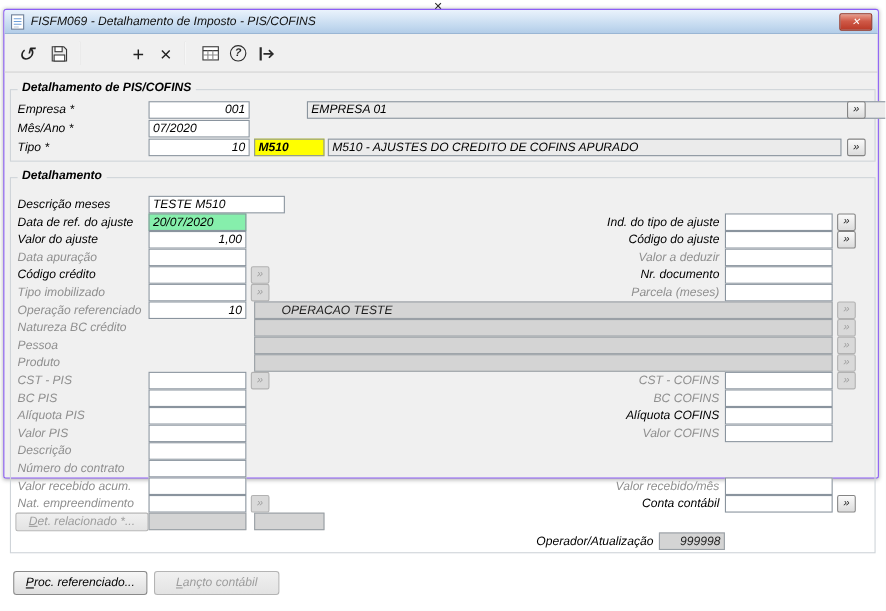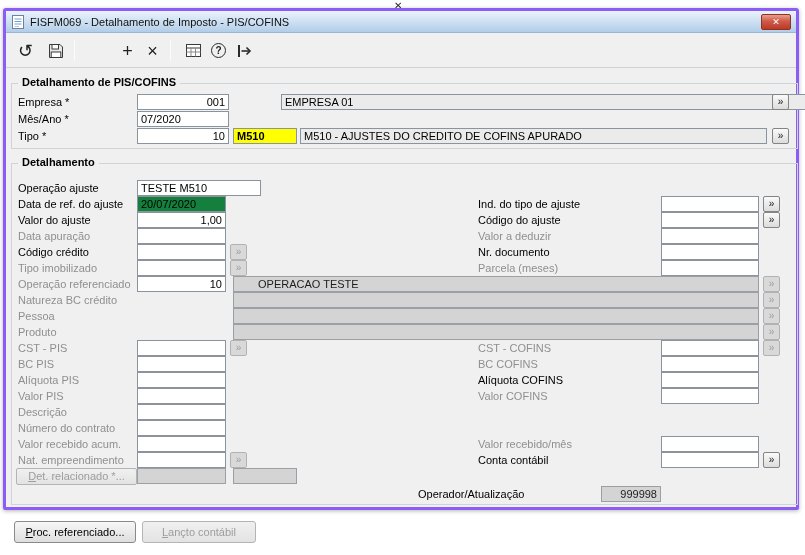--- a/index.html
+++ b/index.html
@@ -1,21 +1,21 @@
 <!DOCTYPE html>
 <html><head>
 <meta charset="utf-8">
 <style>
   * { box-sizing: border-box; }
   html, body { margin: 0; padding: 0; background: #ffffff; font-family: "Liberation Sans", sans-serif; }
   #canvas { position: relative; width: 805px; height: 555px; background: #ffffff; overflow: hidden; }
 
-  .window { position: absolute; left: 3px; top: 8px; width: 796px; height: 502px;
-            background: #f0f0f0; border: 3px solid #8b5cf6; border-radius: 3px 3px 2px 2px;
-            box-shadow: 0 1px 4px rgba(0,0,0,.3); }
+  .window { position: absolute; left: 3px; top: 8px; width: 796px; height: 427px;
+            background: #f0f0f0; border: 1px solid #8b5cf6; border-radius: 3px 3px 2px 2px;
+            box-shadow: 0 1px 4px rgba(0,0,0,.3); font-style: italic; }
 
   .titlebar { position: absolute; left: 0; top: 0; width: 100%; height: 22px;
               background: linear-gradient(#eaf3fc, #c3d9ef 70%, #b3cde8);
               border-bottom: 1px solid #9ab6d4; border-radius: 2px 2px 0 0;
               display: flex; align-items: center; padding: 0 5px; }
   .titlebar .title { font-size: 11px; color: #101010; margin-left: 5px; white-space: nowrap; }
   .close-btn { position: absolute; right: 5px; top: 3px; width: 30px; height: 16px;
                background: linear-gradient(#e89e8e, #cf5947 45%, #ba3a28);
                border: 1px solid #94301f; border-radius: 2px; color: #fff;
                font-size: 9px; line-height: 14px; text-align: center; cursor: default; }
@@ -28,29 +28,29 @@
   .tsep { position: absolute; top: 6px; width: 1px; height: 21px; background: #c4c4c4; border-right: 1px solid #fbfbfb; }
   .help-circle { width: 15px; height: 15px; border: 1px solid #2a2a2a; border-radius: 50%;
                  font-size: 10px; font-weight: bold; line-height: 13px; text-align: center; display: inline-block; }
 
   .group { position: absolute; border: 1px solid #cfd4d9; background: transparent; }
   .group-title { position: absolute; top: -8px; left: 6px; background: #f0f0f0; padding: 0 4px;
                  font-size: 11px; font-weight: bold; color: #000; white-space: nowrap; }
 
   .lbl { position: absolute; font-size: 11px; color: #000; height: 14px; line-height: 14px; white-space: nowrap; }
   .lbl.dis { color: #8f8f8f; }
-  .lbl.r { }
+  .lbl.r { text-align: right; }
 
   .fld { position: absolute; height: 16px; background: #ffffff; border: 1px solid #8a949e;
          font-size: 11px; line-height: 14px; padding: 0 3px; color: #000;
          white-space: nowrap; overflow: hidden; }
   .fld.ro  { background: #ebebeb; }
   .fld.dis { background: #d4d4d4; border-color: #9aa0a6; color: #1d1d1d; }
   .fld.num { text-align: right; }
-  .fld.sel { background: #15803d; }
+  .fld.sel { background: #86efac; }
   .fld.key { background: #ffff00; font-weight: bold; }
 
   .lk { position: absolute; width: 17px; height: 16px; background: linear-gradient(#fafafa, #dcdcdc);
         border: 1px solid #848484; border-radius: 2px; font-size: 10px; line-height: 14px;
         text-align: center; color: #111; }
   .lk.dis { background: #d9d9d9; color: #9d9d9d; border-color: #b2b2b2; }
 
   .btn { position: absolute; height: 22px; background: linear-gradient(#f7f7f7, #dedede);
          border: 1px solid #8a8a8a; border-radius: 3px; font-size: 11px; color: #000;
          text-align: center; line-height: 20px; padding: 0 8px; white-space: nowrap; }
@@ -136,21 +136,21 @@
       <div class="lbl" style="left:6px; top:45px;">Tipo *</div>
       <div class="fld num" style="left:125px; top:44px; width:92px;">10</div>
       <div class="fld key" style="left:221px; top:44px; width:64px;">M510</div>
       <div class="fld ro" style="left:288px; top:44px; width:467px;">M510 - AJUSTES DO CREDITO DE COFINS APURADO</div>
       <div class="lk" style="left:760px; top:44px;">»</div>
     </div>
 
     <div class="group" style="left:5px; top:152px; width:787px; height:342px;">
       <div class="group-title">Detalhamento</div>
 
-      <div class="lbl" style="left:6px; top:17px;">Operação ajuste</div>
+      <div class="lbl" style="left:6px; top:17px;">Descrição meses</div>
       <div class="fld" style="left:125px; top:16px; width:124px;">TESTE M510</div>
 
       <div class="lbl" style="left:6px; top:33px;">Data de ref. do ajuste</div>
       <div class="fld sel" style="left:125px; top:32px; width:89px;">20/07/2020</div>
       <div class="lbl r" style="left:466px; top:33px; width:178px;">Ind. do tipo de ajuste</div>
       <div class="fld" style="left:649px; top:32px; width:98px;"></div>
       <div class="lk" style="left:751px; top:32px;">»</div>
 
       <div class="lbl" style="left:6px; top:49px;">Valor do ajuste</div>
       <div class="fld num" style="left:125px; top:48px; width:89px;">1,00</div>

